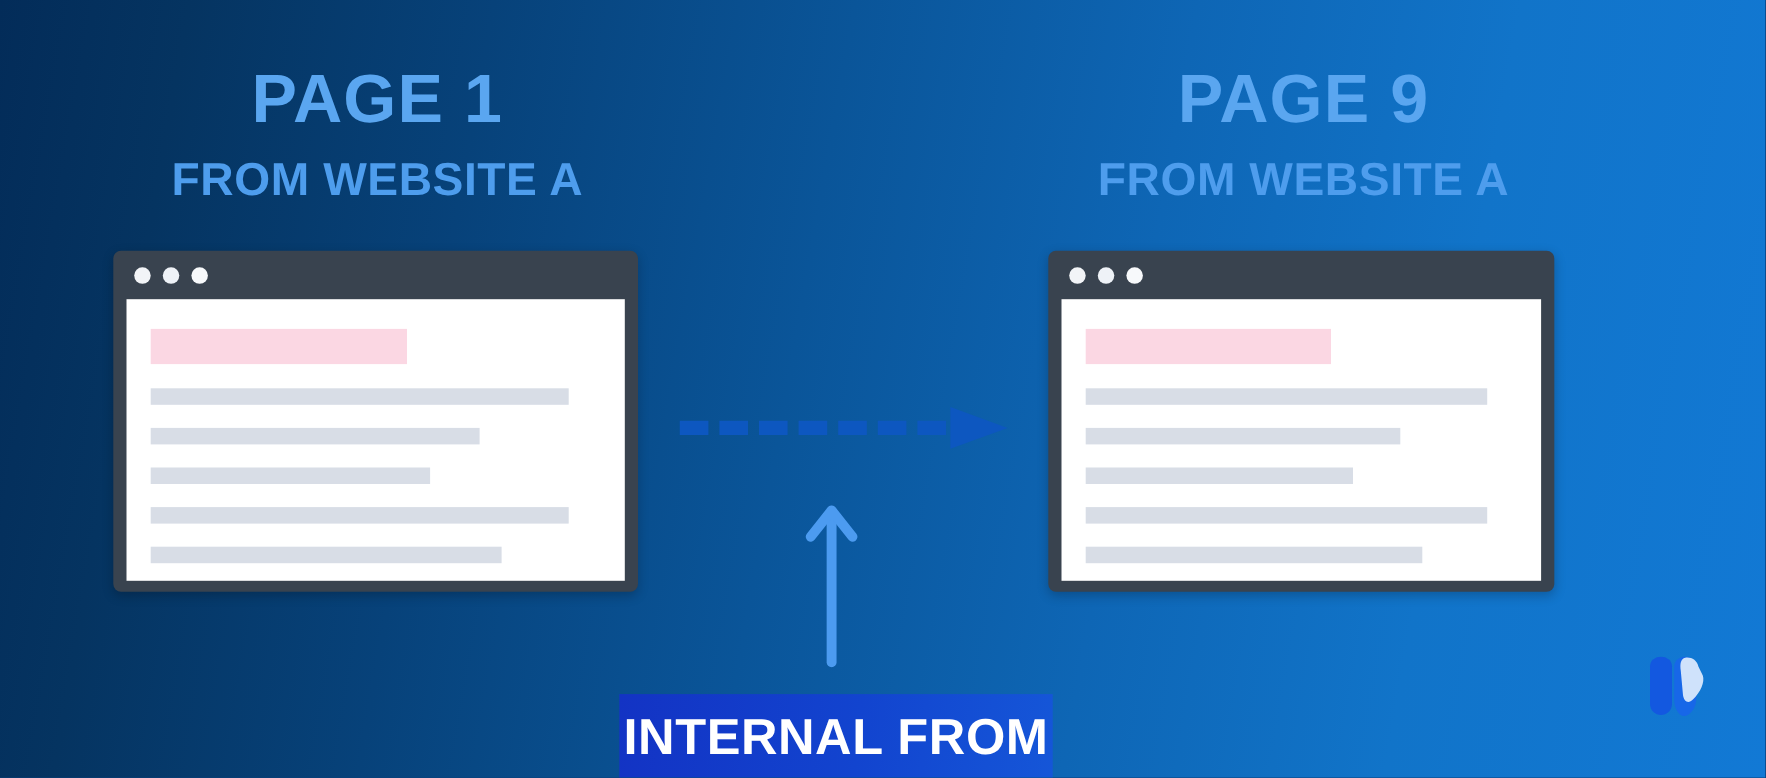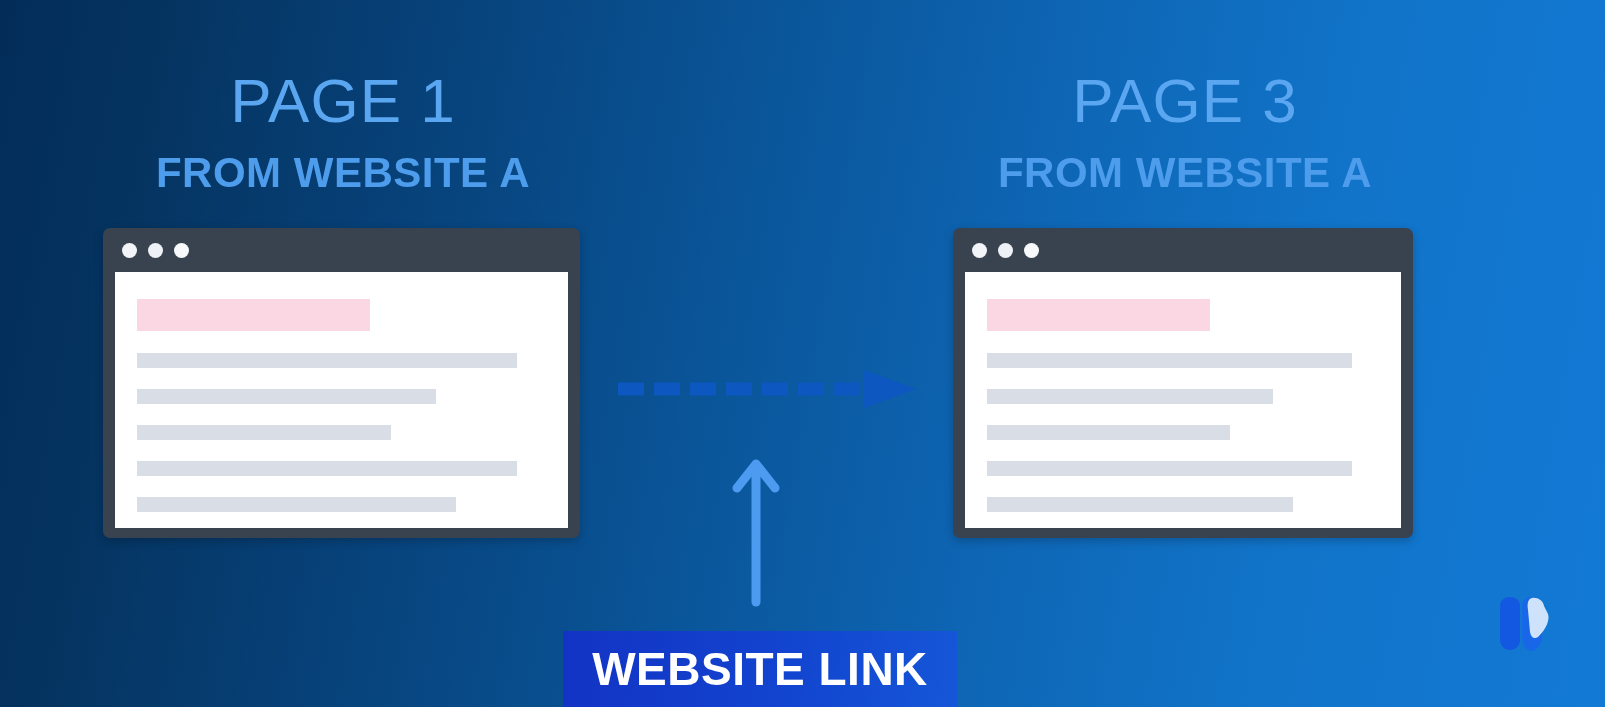--- a/index.html
+++ b/index.html
@@ -23,25 +23,25 @@
                 #1279d5 100%);
   }
   
   .col-head {
     position: absolute;
     text-align: center;
     user-select: none;
   }
   .head-title {
     font-size: 62px;
-    font-weight: normal;
+    font-weight: bold;
     letter-spacing: 1px;
     color: #5aa6f0;
     line-height: 1.0;
-    margin: 10px;
+    margin: 0;
     white-space: nowrap;
   }
   .head-sub {
     font-size: 42px;
     font-weight: bold;
     letter-spacing: 0.5px;
     color: #4e9ded;
     line-height: 1.0;
     margin: 0;
     margin-top: 20px;
@@ -152,21 +152,21 @@
 <body>
 
 <div id="stage">
 
   <div id="head-left" class="col-head">
     <div class="head-title">PAGE 1</div>
     <div class="head-sub">FROM WEBSITE A</div>
   </div>
 
   <div id="head-right" class="col-head">
-    <div class="head-title">PAGE 3</div>
+    <div class="head-title">PAGE 9</div>
     <div class="head-sub">FROM WEBSITE A</div>
   </div>
 
   <div id="win-left" class="window">
     <div class="titlebar">
       <span class="dot d1"></span>
       <span class="dot d2"></span>
       <span class="dot d3"></span>
     </div>
     <div class="viewport">
@@ -199,21 +199,21 @@
     <line x1="2" y1="21" x2="250" y2="21" stroke="#0d57c0" stroke-width="13" stroke-dasharray="26 10"></line>
     <polygon points="248,2 300,21 248,40" fill="#0d57c0"></polygon>
   </svg>
 
   <svg id="v-arrow" viewBox="0 0 56 155">
     <line x1="28" y1="150" x2="28" y2="16" stroke="#4c9bf0" stroke-width="9" stroke-linecap="round"></line>
     <polyline points="9,36 28,12 47,36" fill="none" stroke="#4c9bf0" stroke-width="9" stroke-linecap="round" stroke-linejoin="round"></polyline>
   </svg>
 
   <div id="badge">
-    <span class="badge-text">WEBSITE LINK</span>
+    <span class="badge-text">INTERNAL FROM</span>
   </div>
 
   <svg id="logo" viewBox="0 0 66 58">
     <path d="M8,10 C8,4 13,1 18,1 C23,1 28,4 28,10 L28,44 C28,50 23,54 18,54
              C13,54 8,50 8,44 Z" fill="#1358e0"></path>
     <path d="M30,10 C30,4 35,1 40,1 C45,1 50,4 50,10 L50,40
              C50,48 44,55 39,55 C34,55 30,48 30,40 Z" fill="#1767e8"></path>
     <path d="M40,2 C45,1 51,4 52,10 L56,18 C58,24 54,33 47,40
              C43,44 39,42 38,36 L36,14 C35,7 36,3 40,2 Z" fill="#cfe2fb"></path>
   </svg>

